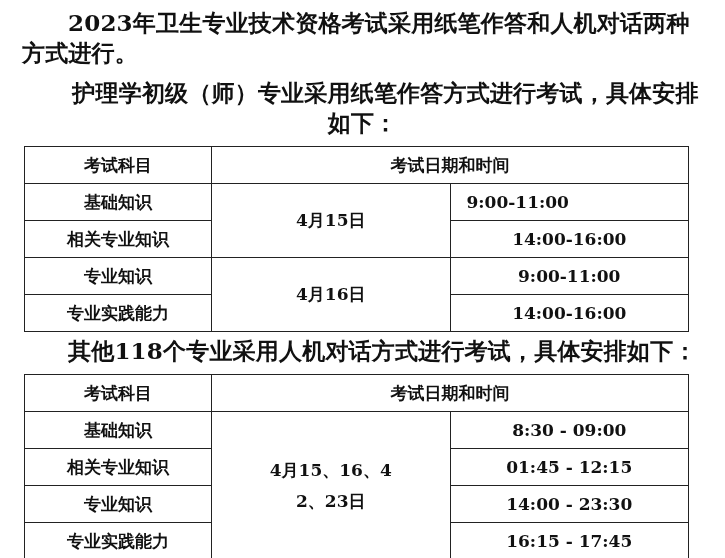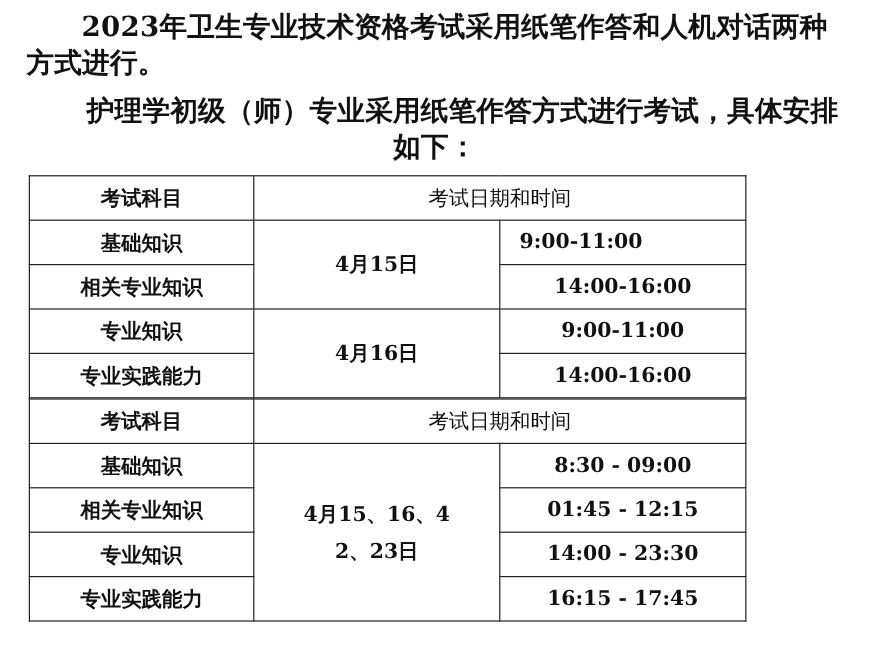--- a/index.html
+++ b/index.html
@@ -35,39 +35,39 @@
   .para.p2 {
     margin-bottom: 8px;
     text-align: center;
   }
   .para.p3 {
     margin-top: 4px;
     margin-bottom: 8px;
   }
   table.sched {
     border-collapse: collapse;
-    width: 598px;
+    width: 665px;
     margin: 0 0 0 2px;
     table-layout: fixed;
     border-radius: 28px;
   }
   table.sched td {
     border: 1px solid #222222;
     font-size: 17px;
     text-align: center;
     vertical-align: middle;
     padding: 0;
     font-weight: 600;
   }
   table.sched td.subject {
     width: 186px;
     height: 36px;
   }
   table.sched td.header-right {
-    font-weight: 400;
+    font-weight: 700;
   }
   table.sched td.datecell {
     width: 160px;
   }
   table.sched td.timecell {
     text-align: left;
     padding-left: 16px;
   }
   table.sched td.timecell.center {
     text-align: center;
@@ -108,20 +108,21 @@
         <td class="datecell" rowspan="2">4月16日</td>
         <td class="timecell center">9:00-11:00</td>
       </tr>
       <tr>
         <td class="subject">专业实践能力</td>
         <td class="timecell center">14:00-16:00</td>
       </tr>
     </tbody>
   </table>
 
+  <p class="para p3">其他118个专业采用人机对话方式进行考试，具体安排如下：</p>
 
   <table class="sched t2">
     <tbody>
       <tr>
         <td class="subject">考试科目</td>
         <td class="header-right" colspan="2">考试日期和时间</td>
       </tr>
       <tr>
         <td class="subject">基础知识</td>
         <td class="datecell" rowspan="4">

